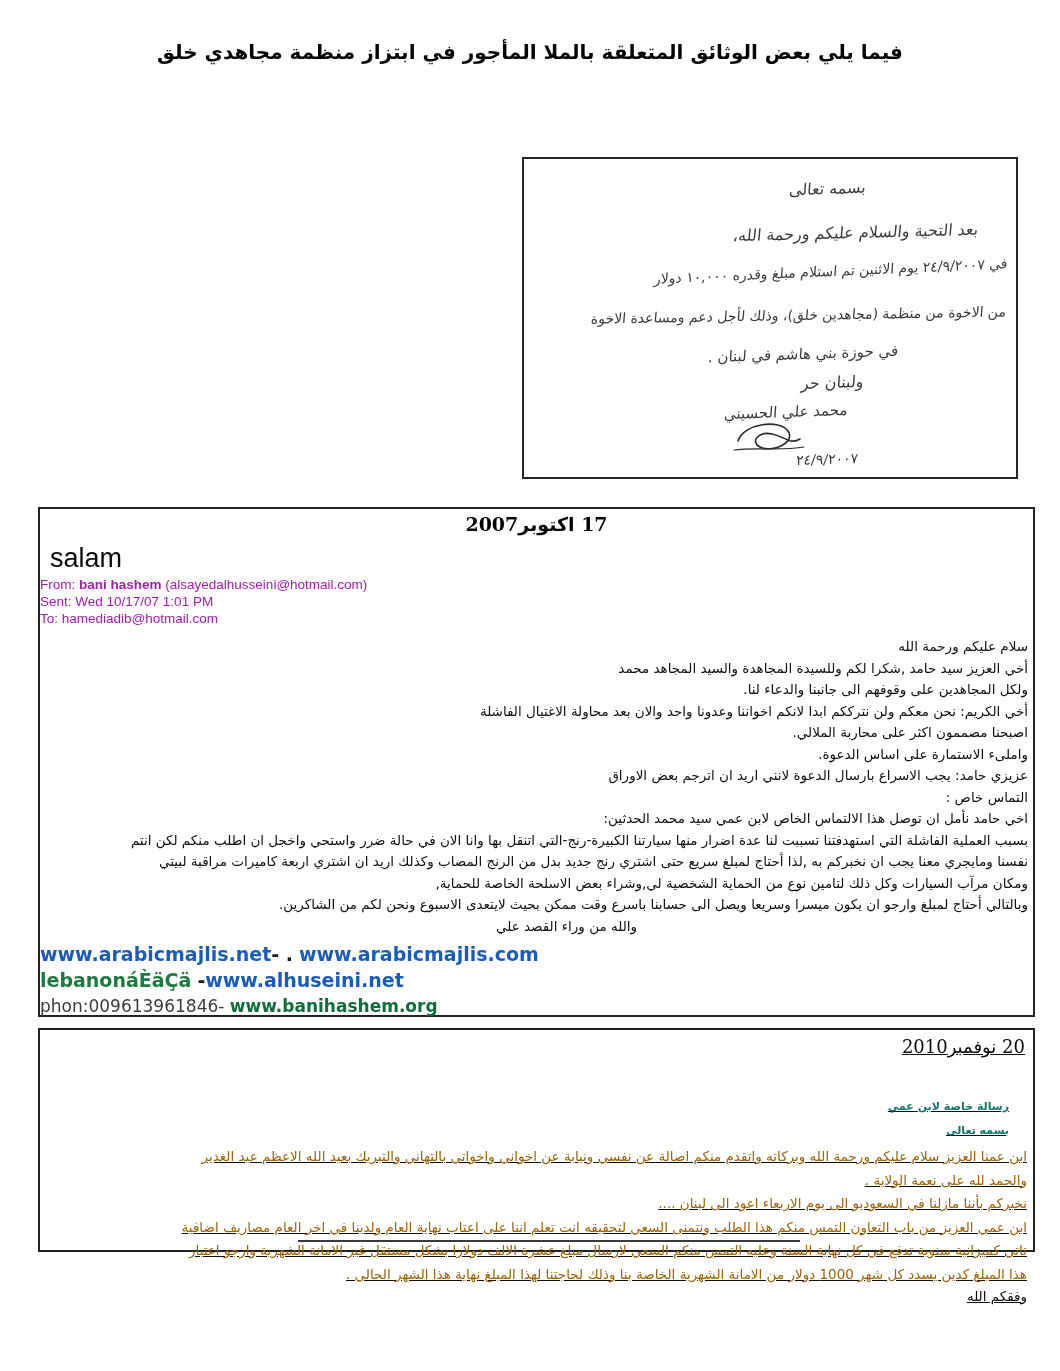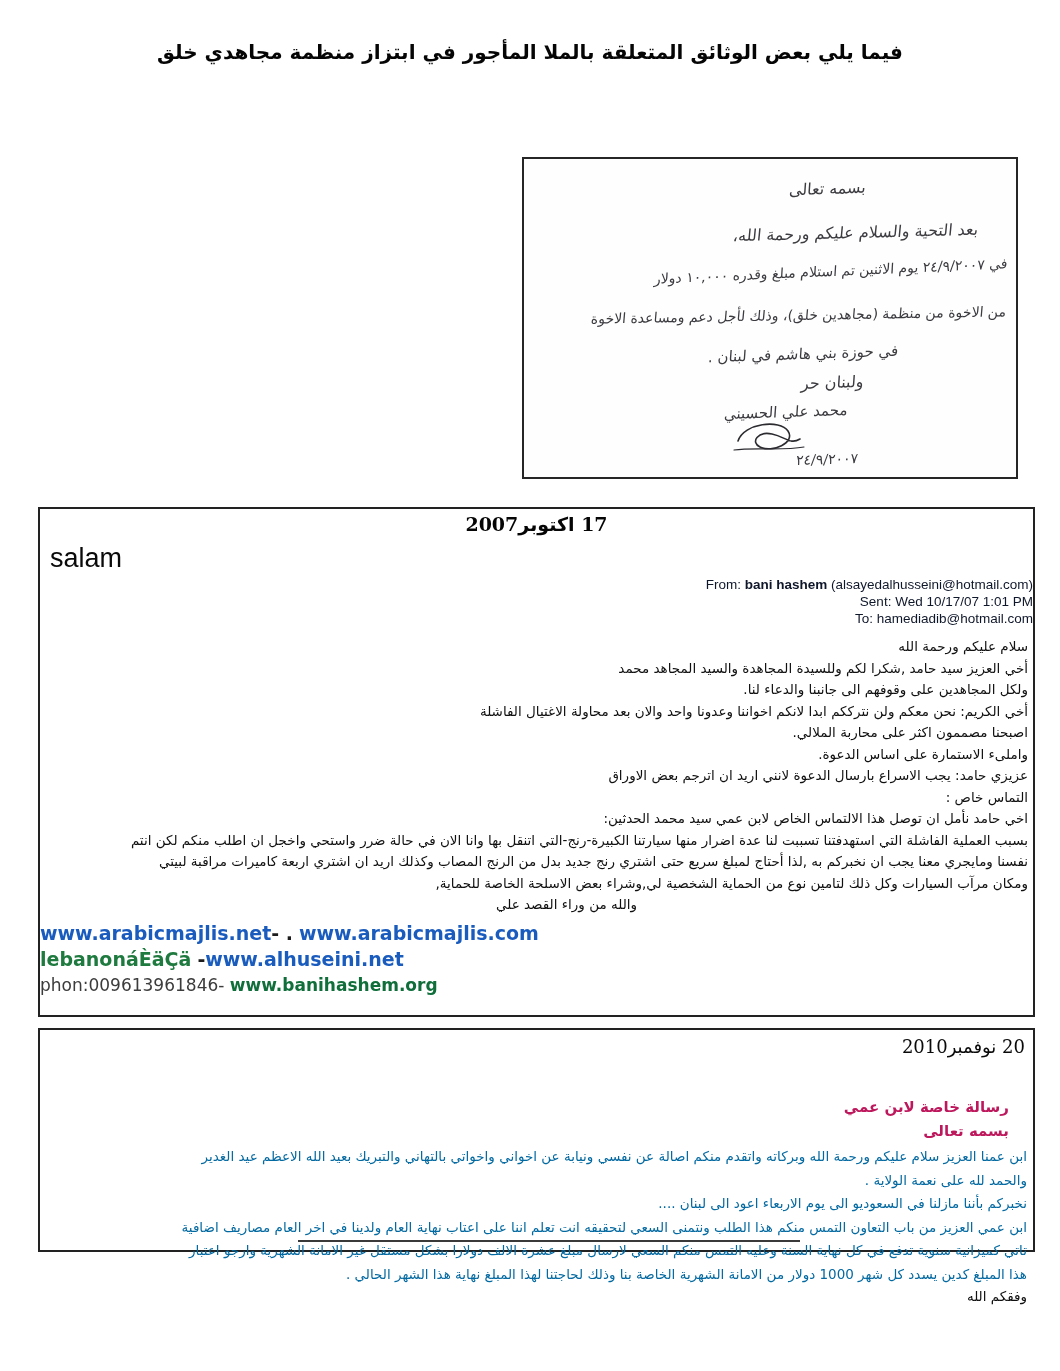--- a/index.html
+++ b/index.html
@@ -23,52 +23,52 @@
   .hw-4{top:148px;right:10px;font-size:14px;transform:rotate(-1deg) skewX(-6deg);}
   .hw-5{top:186px;right:118px;}
   .hw-6{top:214px;right:152px;font-size:16px;}
   .hw-7{top:244px;right:168px;}
   .hw-8{top:292px;right:158px;font-size:14px;}
   .sig{position:absolute;top:258px;right:208px;width:78px;height:40px;}
 
   
   .doc-box{position:absolute;background:#ffffff;border:2px solid #222222;box-sizing:border-box;}
   .box-2007{left:38px;top:507px;width:997px;height:510px;}
-  .box-2010{left:38px;top:1028px;width:997px;height:224px;}
+  .box-2010{left:38px;top:1028px;width:997px;height:224px;text-decoration:underline;}
 
   .date-2007{margin-top:4px;text-align:center;direction:rtl;font-weight:bold;font-size:19px;
              font-family:"DejaVu Serif","DejaVu Sans",serif;color:#050505;}
   .subject{margin:8px 0 2px 10px;font-family:"Liberation Sans",sans-serif;font-size:27px;
            color:#0a0a0a;}
   .hdr-line{font-family:"Liberation Sans",sans-serif;font-size:13.5px;
-            line-height:17px;color:#0f172a;text-align:right;}
+            line-height:17px;color:#a21caf;}
   .hdr-line b{font-weight:bold;}
 
   .body-ar{direction:rtl;margin:9px 5px 0 5px;text-align:right;font-size:13.5px;
            line-height:21.5px;color:#101010;font-family:"DejaVu Sans",sans-serif;}
   .body-ar .ln{min-height:21.5px;}
   .body-ar .ln-center{text-align:center;padding-left:60px;}
 
   .links-block{margin-top:4px;font-family:"DejaVu Sans",sans-serif;}
   .links-row1{font-size:19px;line-height:26px;}
   .links-row2{font-size:19px;line-height:26px;}
   .links-row3{font-size:17px;line-height:26px;}
   .lnk-blue{color:#1a5cbe;font-weight:bold;}
   .lnk-green{color:#1e7a3e;font-weight:bold;}
   .lnk-green2{color:#0f6e3a;font-weight:bold;}
   .lnk-sep{color:#1c1c1c;font-weight:bold;}
   .phone{color:#3c3c3c;font-weight:normal;}
 
   .date-2010{margin:6px 8px 0 0;text-align:right;direction:rtl;font-size:18px;
              font-family:"DejaVu Serif","DejaVu Sans",serif;color:#0a0a0a;}
-  .h-2010{direction:rtl;text-align:right;margin:0 24px 0 0;font-weight:bold;font-size:15px;
-          line-height:24px;color:#be185d;}
+  .h-2010{direction:rtl;text-align:right;margin:0 24px 0 0;font-weight:bold;font-size:11px;
+          line-height:24px;color:#0f766e;}
   .h-2010-first{margin-top:38px;}
   .body-2010{direction:rtl;margin:2px 6px 0 6px;text-align:right;font-size:13.5px;
-             line-height:23.5px;color:#0369a1;}
+             line-height:23.5px;color:#a16207;}
   .closing-2010{direction:rtl;text-align:right;margin:2px 6px 8px 0;font-size:13.5px;color:#101010;}
   .bottom-rule{position:absolute;left:258px;bottom:8px;width:502px;height:0;
                border-top:2px solid #3a3a3a;}
 </style>
 </head>
 <body>
 
 <div class="page">
 
   <div class="page-title">فيما يلي بعض الوثائق المتعلقة بالملا المأجور في ابتزاز منظمة مجاهدي خلق</div>
@@ -101,20 +101,21 @@
       <div class="ln">ولكل المجاهدين على وقوفهم الى جانبنا والدعاء لنا.</div>
       <div class="ln">أخي الكريم: نحن معكم ولن نترككم ابدا لانكم اخواننا وعدونا واحد والان بعد محاولة الاغتيال الفاشلة</div>
       <div class="ln">اصبحنا مصممون اكثر على محاربة الملالي.</div>
       <div class="ln">واملىء الاستمارة على اساس الدعوة.</div>
       <div class="ln">عزيزي حامد: يجب الاسراع بارسال الدعوة لانني اريد ان اترجم بعض الاوراق</div>
       <div class="ln">التماس خاص :</div>
       <div class="ln">اخي حامد نأمل ان توصل هذا الالتماس الخاص لابن عمي سيد محمد الحدثين:</div>
       <div class="ln">بسبب العملية الفاشلة التي استهدفتنا تسببت لنا عدة اضرار منها سيارتنا الكبيرة-رنج-التي اتنقل بها وانا الان في حالة ضرر واستحي واخجل ان اطلب منكم لكن انتم</div>
       <div class="ln">نفسنا ومايجري معنا يجب ان نخبركم به ,لذا أحتاج لمبلغ سريع حتى اشتري رنج جديد بدل من الرنج المصاب وكذلك اريد ان اشتري اربعة كاميرات مراقبة لبيتي</div>
       <div class="ln">ومكان مرآب السيارات وكل ذلك لتامين نوع من الحماية الشخصية لي,وشراء بعض الاسلحة الخاصة للحماية,</div>
+      <div class="ln">وبالتالي أحتاج لمبلغ وارجو ان يكون ميسرا وسريعا ويصل الى حسابنا باسرع وقت ممكن بحيث لايتعدى الاسبوع ونحن لكم من الشاكرين.</div>
       <div class="ln ln-center">والله من وراء القصد علي</div>
     </div>
 
     <div class="links-block">
       <div class="links-row1"><span class="lnk-blue">www.arabicmajlis.net</span><span class="lnk-sep">- .</span> <span class="lnk-blue">www.arabicmajlis.com</span></div>
       <div class="links-row2"><span class="lnk-green">lebanonáÈäÇä</span> <span class="lnk-sep">-</span><span class="lnk-blue">www.alhuseini.net</span></div>
       <div class="links-row3"><span class="phone">phon:009613961846-</span> <span class="lnk-green2">www.banihashem.org</span></div>
     </div>
   </div>
 

